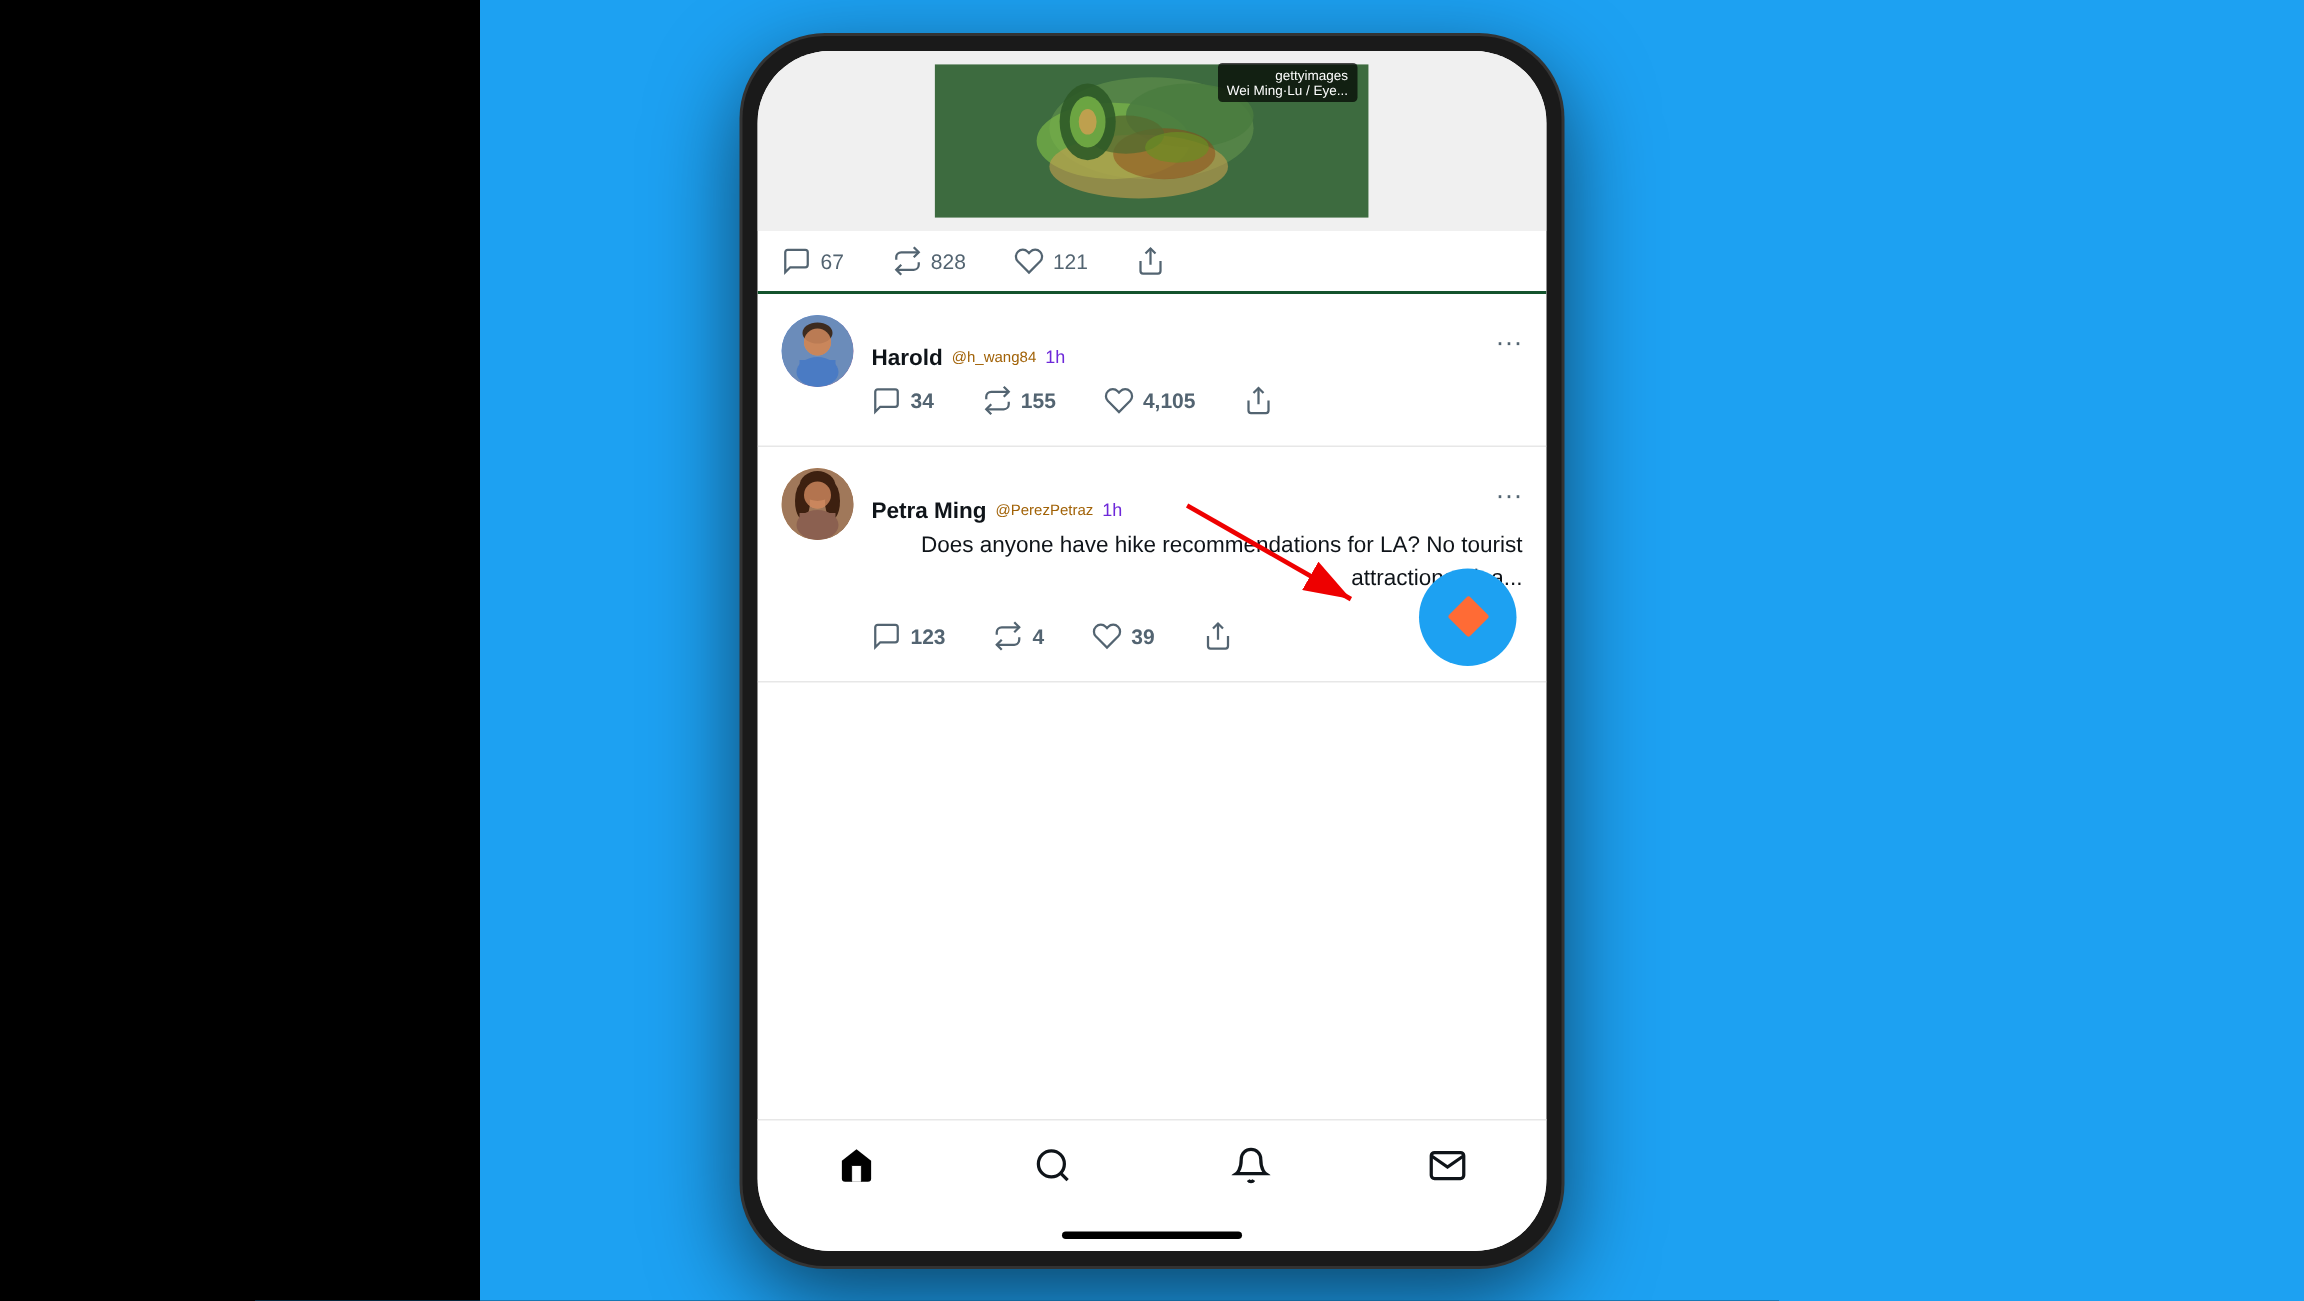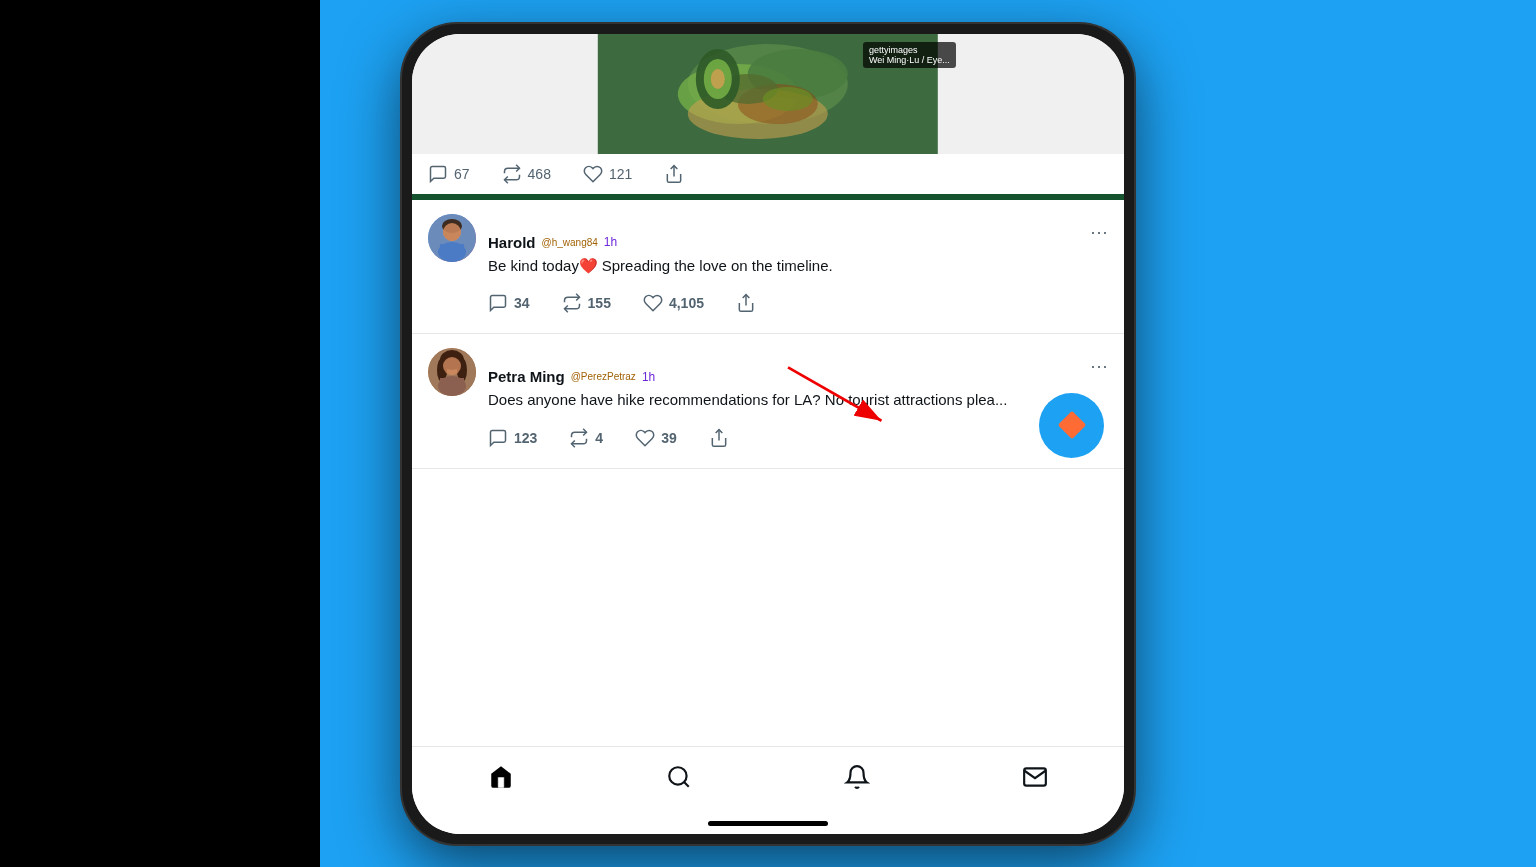--- a/index.html
+++ b/index.html
@@ -30,27 +30,28 @@
       background: #000;
     }
     .phone-wrapper {
       position: relative;
       z-index: 10;
       display: flex;
       align-items: center;
       justify-content: center;
     }
     .phone {
-      width: 732px;
+      width: 546px;
       height: 820px;
       background: #1a1a1a;
       border-radius: 55px;
       padding: 10px;
       box-shadow: 0 0 0 2px #333, 0 20px 60px rgba(0,0,0,0.6);
       position: relative;
+      text-align: right;
     }
     .phone-screen {
       width: 100%;
       height: 100%;
       background: #fff;
       border-radius: 48px;
       overflow: hidden;
       display: flex;
       flex-direction: column;
     }
@@ -218,21 +219,21 @@
       background: #FF6B35;
       transform: rotate(45deg);
       border-radius: 2px;
     }
     
     .image-action-row {
       display: flex;
       align-items: center;
       padding: 10px 16px;
       gap: 32px;
-      border-bottom: 6px solid #14532d;
+      border-bottom: 2px solid #14532d;
     }
   </style>
 </head>
 <body>
 
 <div class="bg-left"></div>
 <div class="bg-blue"></div>
 
 <div class="phone-wrapper">
   <div class="phone">
@@ -268,21 +269,21 @@
           </svg>
           <span>67</span>
         </div>
         <div class="action-item">
           <svg class="action-icon" viewBox="0 0 24 24" fill="none" stroke="#536471" stroke-width="1.8">
             <polyline points="17 1 21 5 17 9"></polyline>
             <path d="M3 11V9a4 4 0 0 1 4-4h14"></path>
             <polyline points="7 23 3 19 7 15"></polyline>
             <path d="M21 13v2a4 4 0 0 1-4 4H3"></path>
           </svg>
-          <span>468</span>
+          <span>828</span>
         </div>
         <div class="action-item">
           <svg class="action-icon" viewBox="0 0 24 24" fill="none" stroke="#536471" stroke-width="1.8">
             <path d="M20.84 4.61a5.5 5.5 0 0 0-7.78 0L12 5.67l-1.06-1.06a5.5 5.5 0 0 0-7.78 7.78l1.06 1.06L12 21.23l7.78-7.78 1.06-1.06a5.5 5.5 0 0 0 0-7.78z"></path>
           </svg>
           <span>121</span>
         </div>
         <div class="action-item">
           <svg class="action-icon" viewBox="0 0 24 24" fill="none" stroke="#536471" stroke-width="1.8">
             <path d="M4 12v8a2 2 0 0 0 2 2h12a2 2 0 0 0 2-2v-8"></path>
@@ -310,21 +311,20 @@
           </div>
           <div class="tweet-content">
             <div class="tweet-header">
               <div class="tweet-author">
                 <span class="author-name">Harold</span>
                 <span class="author-handle">@h_wang84</span>
                 <span class="tweet-time">1h</span>
               </div>
               <span class="more-icon">···</span>
             </div>
-            <div class="tweet-text">Be kind today❤️ Spreading the love on the timeline.</div>
             <div class="tweet-actions" style="padding: 6px 0; border-bottom: none;">
               <div class="action-item">
                 <svg class="action-icon" viewBox="0 0 24 24" fill="none" stroke="#536471" stroke-width="1.8">
                   <path d="M21 15a2 2 0 0 1-2 2H7l-4 4V5a2 2 0 0 1 2-2h14a2 2 0 0 1 2 2z"></path>
                 </svg>
                 <span>34</span>
               </div>
               <div class="action-item">
                 <svg class="action-icon" viewBox="0 0 24 24" fill="none" stroke="#536471" stroke-width="1.8">
                   <polyline points="17 1 21 5 17 9"></polyline>

